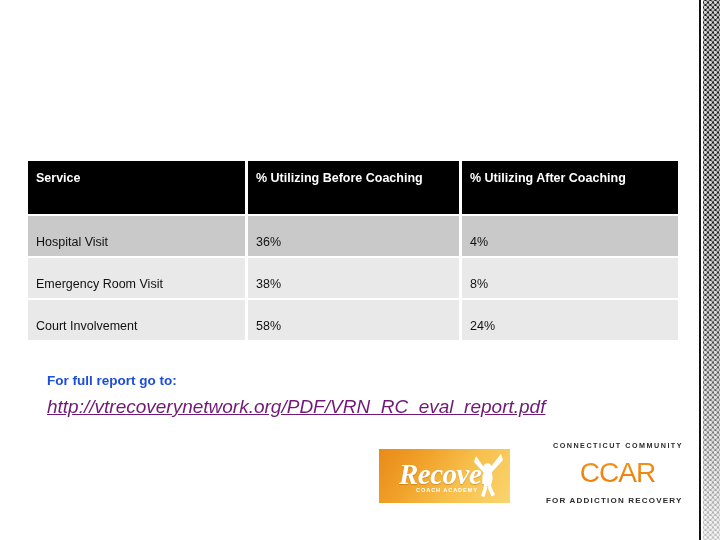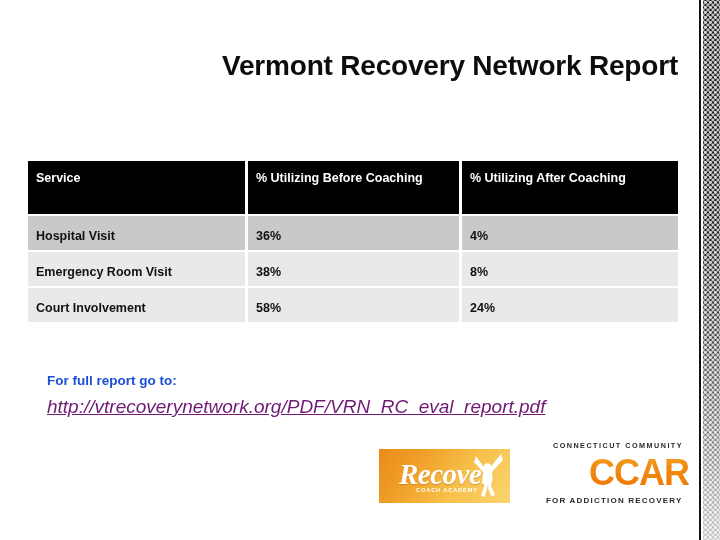--- a/index.html
+++ b/index.html
@@ -82,24 +82,24 @@
     font-weight:bold;
     height:53px;
     vertical-align:top;
     border-right:3px solid #ffffff;
   }
   .report-table thead th:last-child { border-right:none; }
 
   .report-table tbody td {
     height:29px;
     color:#111111;
-    font-weight:bold;
+    font-weight:normal;
     border-top:2px solid #ffffff;
     border-right:3px solid #ffffff;
-    padding-top:11px;
+    padding-top:17px;
     padding-bottom:5px;
   }
   .report-table tbody td:last-child { border-right:none; }
   .report-table tbody tr.odd  td { background:#c9c9c9; }
   .report-table tbody tr.even td { background:#e9e9e9; }
 
   .col-1 { width:220px; }
   .col-2 { width:214px; }
   .col-3 { width:216px; }
 
@@ -168,23 +168,23 @@
     width:138px;
     text-align:center;
     font-size:7.2px;
     font-weight:bold;
     letter-spacing:1.5px;
     color:#2b2b2b;
   }
   .ccar-main {
     position:absolute; left:0; top:11px;
     width:143px;
-    text-align:right;
-    font-size:36px;
-    font-weight:bold;
+    text-align:center;
+    font-size:28px;
+    font-weight:normal;
     letter-spacing:-1px;
     line-height:42px;
     background:linear-gradient(180deg,#f6a623 0%,#f08c12 35%,#ef7f0a 70%,#e87407 100%);
     -webkit-background-clip:text;
     background-clip:text;
     color:transparent;
     -webkit-text-fill-color:transparent;
   }
   .ccar-bottom {
     position:absolute; left:0; top:55px;
@@ -200,21 +200,20 @@
 <body>
 
 <div class="slide">
 
   <div class="edge-band">
     <div class="edge-rule"></div>
     <div class="edge-dots"></div>
     <div class="edge-fade"></div>
   </div>
 
-  <div class="title">Vermont Recovery Network Report</div>
 
   <table class="report-table">
     <thead>
       <tr>
         <th class="col-1">Service</th>
         <th class="col-2">% Utilizing Before Coaching</th>
         <th class="col-3">% Utilizing After Coaching</th>
       </tr>
     </thead>
     <tbody>

